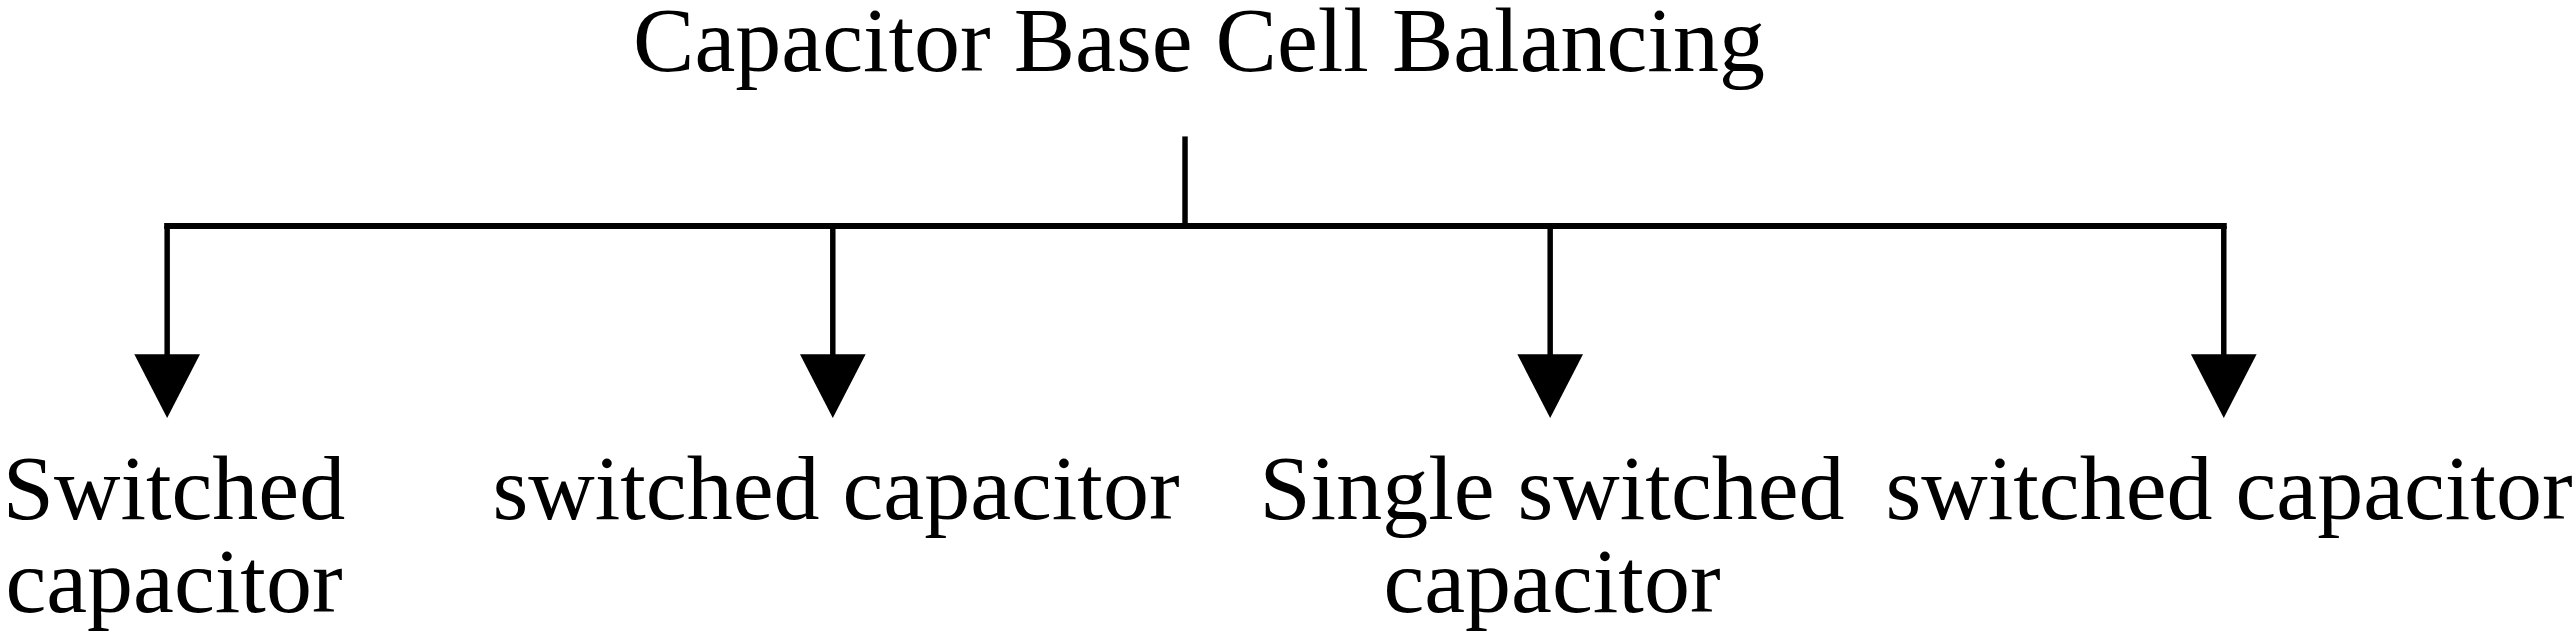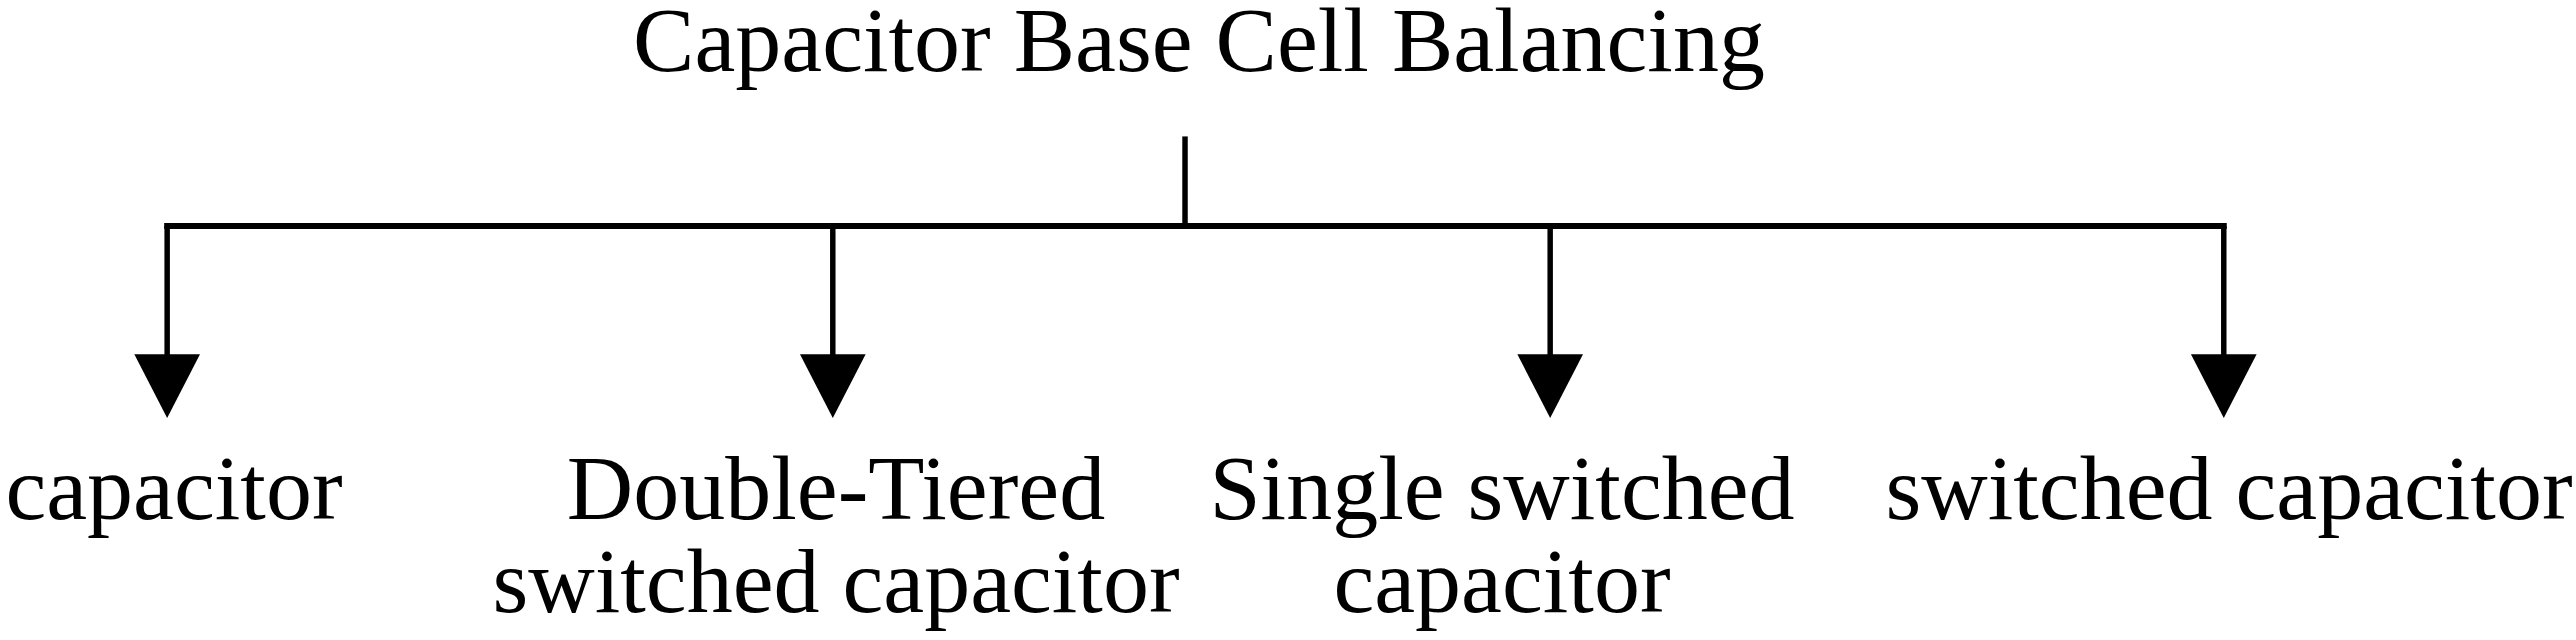--- a/index.html
+++ b/index.html
@@ -34,21 +34,21 @@
     position: absolute;
     top: 442px;
     transform: translateX(-50%);
     font-size: 92px;
     line-height: 93px;
     text-align: center;
     white-space: nowrap;
   }
   .leaf-1 { left: 174px; }
   .leaf-2 { left: 836px; }
-  .leaf-3 { left: 1502px; }
+  .leaf-3 { left: 1552px; }
   .leaf-4 { left: 2229px; }
   svg line { stroke: var(--fg); }
   svg polygon { fill: var(--fg); }
 </style>
 </head>
 <body>
 
 <div class="canvas">
 
   <div class="root-title">Capacitor Base Cell Balancing</div>
@@ -66,25 +66,25 @@
     <polygon points="804,356 870,356 837,420"></polygon>
 
     <line x1="1558" y1="227" x2="1558" y2="358" stroke-width="5.5"></line>
     <polygon points="1525,356 1591,356 1558,420"></polygon>
 
     <line x1="2235" y1="227" x2="2235" y2="358" stroke-width="5.5"></line>
     <polygon points="2202,356 2268,356 2235,420"></polygon>
   </svg>
 
   <div class="leaf leaf-1">
+    <div>Switched</div>
     <div>capacitor</div>
   </div>
 
   <div class="leaf leaf-2">
-    <div>Double-Tiered</div>
     <div>switched capacitor</div>
   </div>
 
   <div class="leaf leaf-3">
     <div>Single switched</div>
     <div>capacitor</div>
   </div>
 
   <div class="leaf leaf-4">
     <div>switched capacitor</div>

